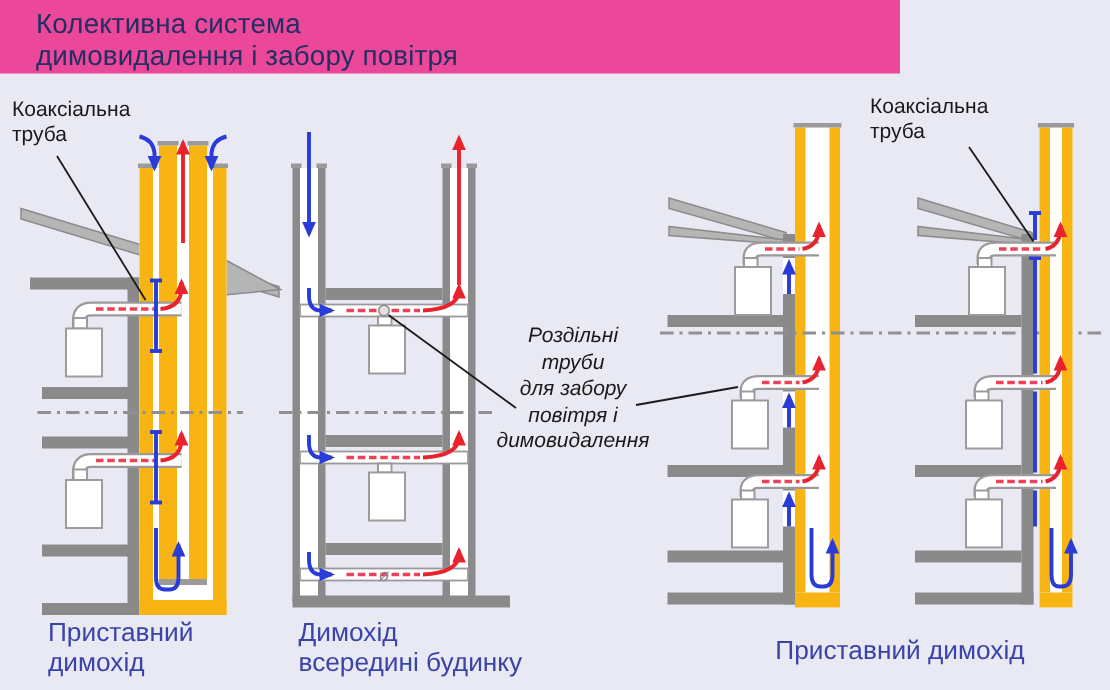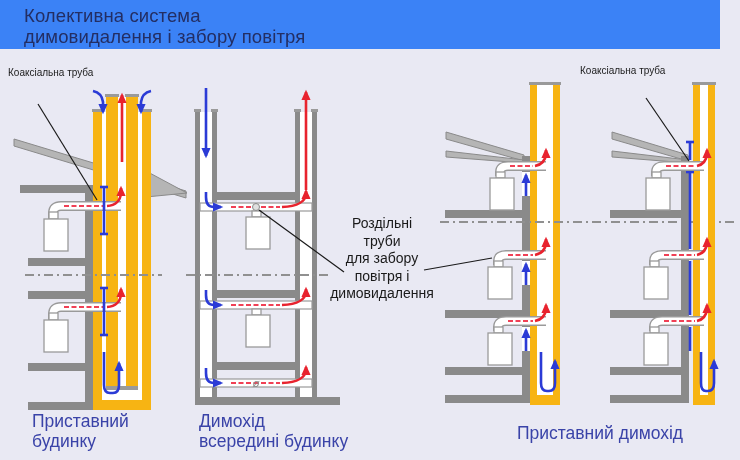--- a/index.html
+++ b/index.html
@@ -1,28 +1,28 @@
 <!DOCTYPE html>
 <html><head>
 <meta charset="utf-8">
 <style>
   html,body{margin:0;padding:0;background:#cfcfdd;}
   .canvas{
     position:relative;width:740px;height:460px;overflow:hidden;
     background:#e9e9f3;
     font-family:"Liberation Sans",sans-serif;
   }
-  .header{position:absolute;left:0;top:0;width:720px;height:49px;background:#3b82f6;}
+  .header{position:absolute;left:0;top:0;width:600px;height:49px;background:#ec4899;}
   .title{position:absolute;top:6px;font-size:18.5px;line-height:20.5px;white-space:pre-line;letter-spacing:.1px;}
   .title.left{left:24px;color:#232e63;}
   .title.right{left:453px;color:#ffffff;}
-  .note{position:absolute;font-size:10px;line-height:17px;color:#1a1a1a;white-space:pre-line;}
+  .note{position:absolute;font-size:14px;line-height:17px;color:#1a1a1a;white-space:pre-line;}
   #note-coax-left{left:8px;top:64px;width:96px;}
   #note-coax-right{left:580px;top:62px;width:96px;}
-  #note-separate{left:322px;top:215px;width:120px;text-align:center;font-size:14px;line-height:17.6px;}
+  #note-separate{left:322px;top:215px;width:120px;text-align:center;font-size:14px;line-height:17.6px;font-style:italic;}
   .caption{position:absolute;color:#3a43a8;font-size:17.5px;line-height:19.5px;white-space:pre-line;}
   #cap-d1{left:32px;top:412px;}
   #cap-d2{left:199px;top:412px;}
   #cap-d34{left:480px;top:424px;width:240px;text-align:center;}
   svg{position:absolute;left:0;top:0;}
   .wall{fill:#8a8a8a;}
   .cap{fill:#9a9a9a;}
   .roof{fill:#b5b5b5;stroke:#8a8a8a;stroke-width:1;}
   .yellow{fill:#f7b413;}
   .white{fill:#ffffff;}
@@ -284,18 +284,18 @@
 
   <div class="note" id="note-coax-left">Коаксіальна труба</div>
   <div class="note" id="note-coax-right">Коаксіальна труба</div>
   <div class="note" id="note-separate">Роздільні
 труби
 для забору
 повітря і
 димовидалення</div>
 
   <div class="caption" id="cap-d1">Приставний
-будинку</div>
+димохід</div>
   <div class="caption" id="cap-d2">Димохід
 всередині будинку</div>
   <div class="caption" id="cap-d34">Приставний димохід</div>
 
 </div>
 
 </body></html>

